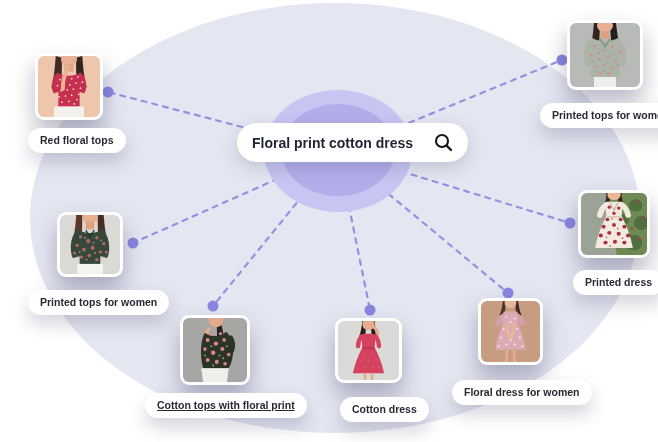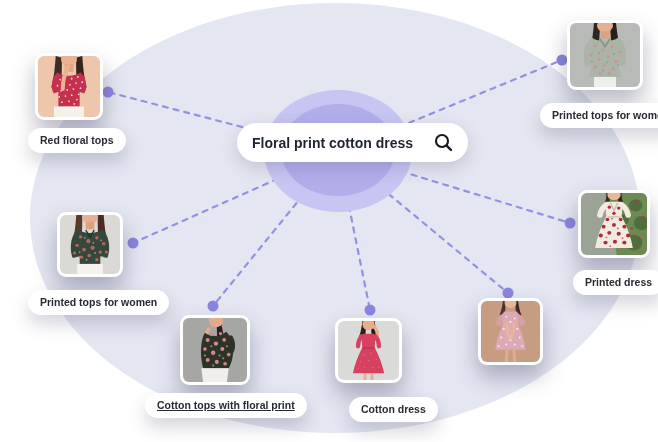--- a/index.html
+++ b/index.html
@@ -41,21 +41,21 @@
   .card0{left:35px; top:53px; width:68px;height:67px;}
   .card1{left:57px; top:212px;width:66px;height:65px;}
   .card2{left:180px;top:315px;width:70px;height:70px;}
   .card3{left:335px;top:318px;width:67px;height:65px;}
   .card4{left:478px;top:298px;width:65px;height:67px;}
   .card5{left:578px;top:190px;width:72px;height:68px;}
   .card6{left:567px;top:20px; width:76px;height:70px;}
   .tag0{left:28px; top:116px;margin-top:12px;}
   .tag1{left:28px; top:290px;}
   .tag2{left:145px;top:393px;text-decoration:underline;}
-  .tag3{left:349px;top:397px;}
+  .tag3{left:340px;top:397px;}
   .tag4{left:452px;top:380px;}
   .tag5{left:573px;top:270px;}
   .tag6{left:540px;top:103px;}
 </style>
 </head>
 <body>
 
 <div class="stage">
 
   <div class="bg-ellipse"></div>
@@ -252,20 +252,21 @@
           <circle cx="30" cy="50" r="1.2"></circle>
         <circle cx="40" cy="50" r="1.2"></circle>
           <circle cx="35" cy="45" r="1.2"></circle>
           <circle cx="21" cy="52" r="1.2"></circle>
           <circle cx="49" cy="52" r="1.2"></circle>
       </g>
       <path d="M31 56 L30 70" stroke="#e2ab8c" stroke-width="3.6"></path>
       <path d="M39 56 L40 70" stroke="#e2ab8c" stroke-width="3.6"></path>
     </svg>
   </div>
+  <div class="tag tag4">Floral dress for women</div>
 
   <div class="card card5">
     <svg viewBox="0 0 70 70" preserveAspectRatio="none">
       <rect width="70" height="70" fill="#9aa396"></rect>
       <path d="M26 0 L70 0 L70 70 L38 70 C34 46 30 20 26 0 Z" fill="#6d8a52"></path>
       <g fill="#516f3e">
         <circle cx="58" cy="14" r="7"></circle>
           <circle cx="64" cy="34" r="8"></circle>
           <circle cx="56" cy="56" r="9"></circle>
           <circle cx="45" cy="30" r="6"></circle>

